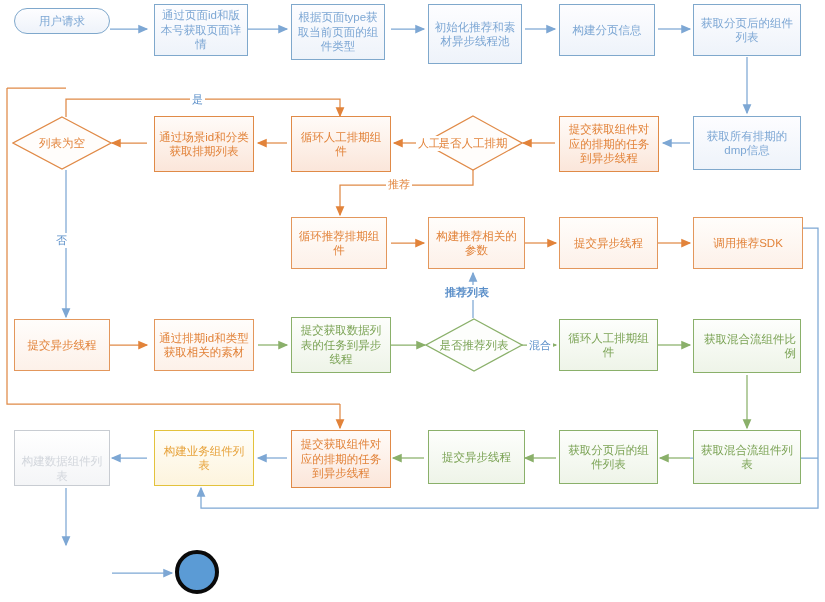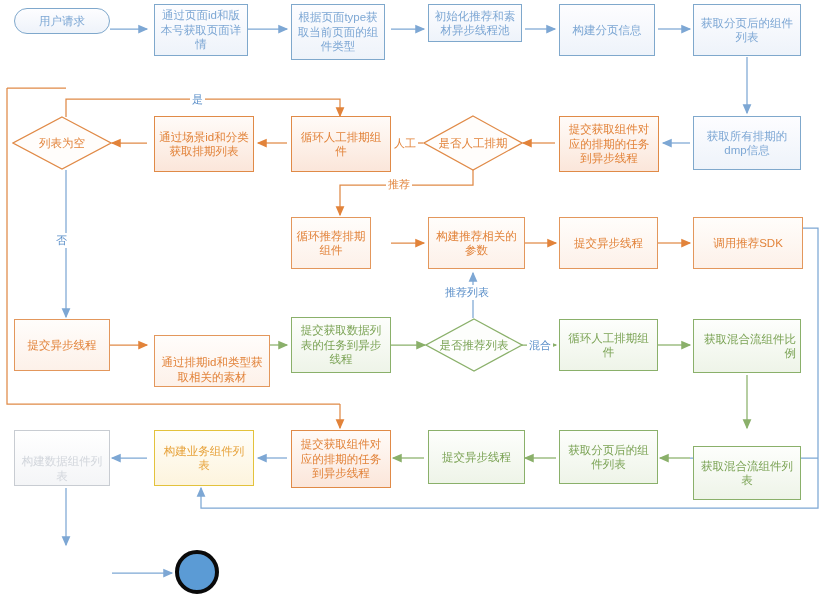--- a/index.html
+++ b/index.html
@@ -108,21 +108,21 @@
   </div>
 
   <div class="node rect blue" style="left:154px;top:4px;width:94px;height:52px;">
     <span>通过页面id和版本号获取页面详情</span>
   </div>
 
   <div class="node rect blue" style="left:291px;top:4px;width:94px;height:56px;">
     <span>根据页面type获取当前页面的组件类型</span>
   </div>
 
-  <div class="node rect blue" style="left:428px;top:4px;width:94px;height:38px;">
+  <div class="node rect blue" style="left:428px;top:4px;width:94px;height:60px;">
     <span>初始化推荐和素材异步线程池</span>
   </div>
 
   <div class="node rect blue" style="left:559px;top:4px;width:96px;height:52px;">
     <span>构建分页信息</span>
   </div>
 
   <div class="node rect blue" style="left:693px;top:4px;width:108px;height:52px;">
     <span>获取分页后的组件列表</span>
   </div>
@@ -150,41 +150,41 @@
     <span>通过场景id和分类获取排期列表</span>
   </div>
 
   <div class="diamond" style="left:12px;top:116px;width:100px;height:54px;color:#e2833a;">
     <svg width="100" height="54" xmlns="http://www.w3.org/2000/svg">
       <polygon points="50,1 99,27 50,53 1,27" fill="#fffdfb" stroke="#e08a47" stroke-width="1.2"></polygon>
     </svg>
     <span>列表为空</span>
   </div>
 
-  <div class="node rect orange-soft" style="left:291px;top:217px;width:80px;height:52px;">
+  <div class="node rect orange-soft" style="left:291px;top:217px;width:96px;height:52px;">
     <span>循环推荐排期组件</span>
   </div>
 
   <div class="node rect orange-soft" style="left:428px;top:217px;width:97px;height:52px;">
     <span>构建推荐相关的参数</span>
   </div>
 
   <div class="node rect orange-soft" style="left:559px;top:217px;width:99px;height:52px;">
     <span>提交异步线程</span>
   </div>
 
   <div class="node rect orange-soft" style="left:693px;top:217px;width:110px;height:52px;">
     <span>调用推荐SDK</span>
   </div>
 
   <div class="node rect orange-soft" style="left:14px;top:319px;width:96px;height:52px;">
     <span>提交异步线程</span>
   </div>
 
-  <div class="node rect orange-soft" style="left:154px;top:335px;width:116px;height:52px;align-items:flex-end;">
+  <div class="node rect orange-soft" style="left:154px;top:319px;width:100px;height:52px;">
     <span>通过排期id和类型获取相关的素材</span>
   </div>
 
   <div class="node rect green" style="left:291px;top:317px;width:100px;height:56px;">
     <span>提交获取数据列表的任务到异步线程</span>
   </div>
 
   <div class="diamond" style="left:425px;top:318px;width:98px;height:54px;color:#7ba355;">
     <svg width="98" height="54" xmlns="http://www.w3.org/2000/svg">
       <polygon points="49,1 97,27 49,53 1,27" fill="#fdfefc" stroke="#8ab06a" stroke-width="1.2"></polygon>
@@ -213,27 +213,27 @@
   </div>
 
   <div class="node rect green" style="left:428px;top:430px;width:97px;height:54px;">
     <span>提交异步线程</span>
   </div>
 
   <div class="node rect green" style="left:559px;top:430px;width:99px;height:54px;">
     <span>获取分页后的组件列表</span>
   </div>
 
-  <div class="node rect green" style="left:693px;top:446px;width:108px;height:54px;">
+  <div class="node rect green" style="left:693px;top:430px;width:108px;height:54px;">
     <span>获取混合流组件列表</span>
   </div>
 
 
   <div class="endcircle" style="left:175px;top:550px;width:44px;height:44px;"></div>
 
   <div class="label lab-blue" style="left:190px;top:92px;">是</div>
   <div class="label lab-blue" style="left:54px;top:233px;">否</div>
-  <div class="label lab-orange" style="left:392px;top:136px;">人工</div>
+  <div class="label lab-orange" style="left:416px;top:136px;">人工</div>
   <div class="label lab-orange" style="left:386px;top:177px;">推荐</div>
-  <div class="label lab-blue" style="left:443px;top:285px;">推荐列表</div>
+  <div class="label lab-blue" style="left:443px;top:285px;font-weight:bold;">推荐列表</div>
   <div class="label lab-blue" style="left:527px;top:338px;">混合</div>
 
 </div>
 
 </body></html>

